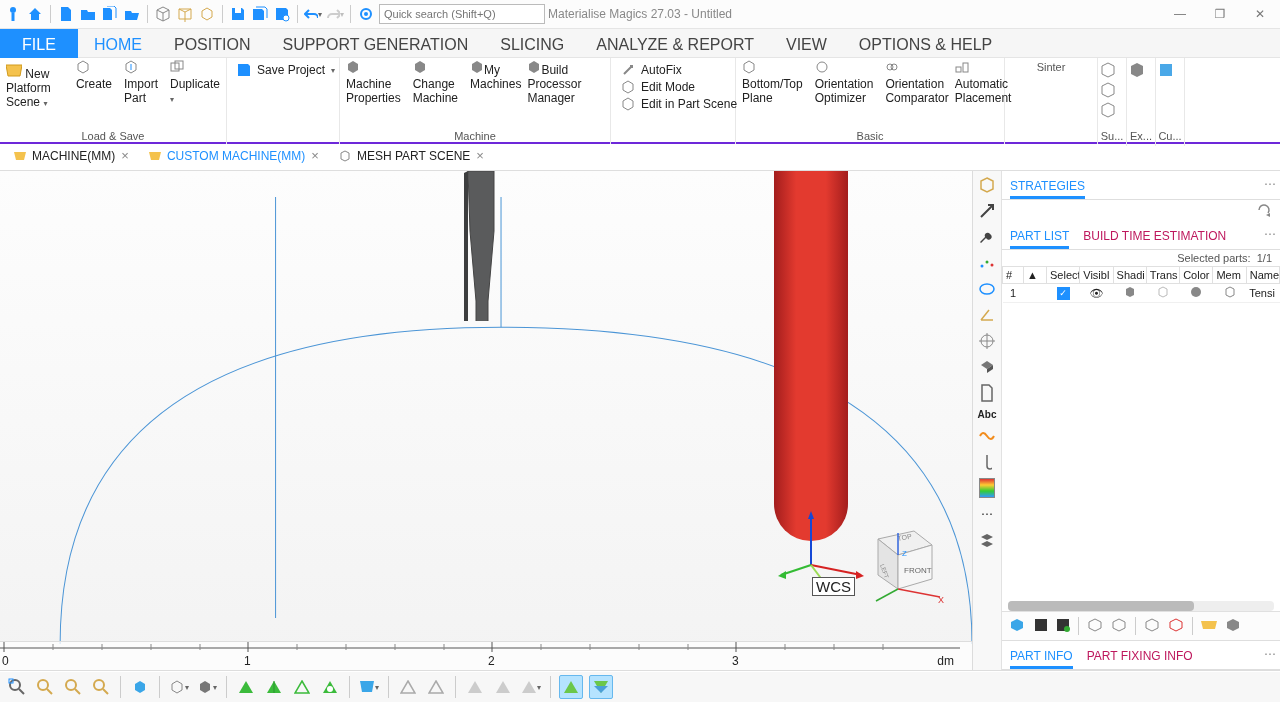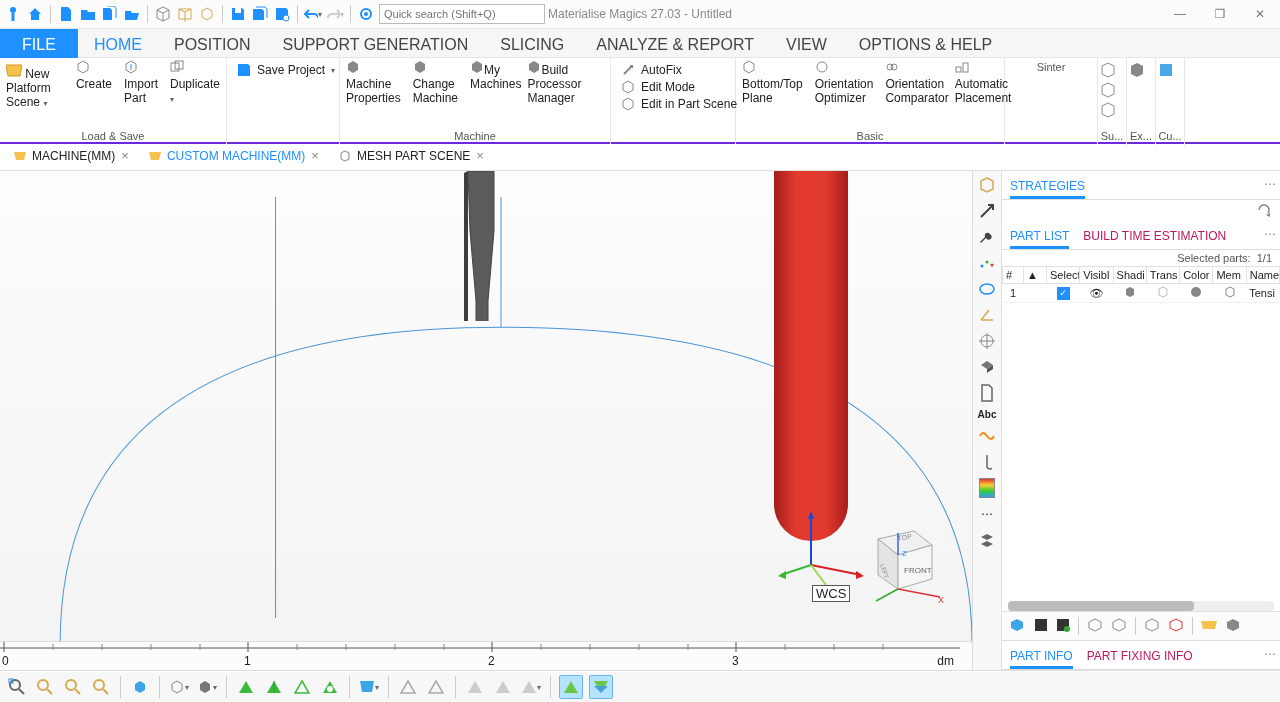--- a/index.html
+++ b/index.html
@@ -362,21 +362,21 @@
     <div style="position:absolute;left:776px;bottom:72px">
       <svg width="90" height="90">
         <line x1="35" y1="60" x2="35" y2="10" stroke="#1548d6" stroke-width="2"></line>
           <polygon points="35,6 32,14 38,14" fill="#1548d6"></polygon>
         <line x1="35" y1="60" x2="85" y2="70" stroke="#d62222" stroke-width="2"></line>
           <polygon points="88,71 80,66 80,74" fill="#d62222"></polygon>
         <line x1="35" y1="60" x2="5" y2="70" stroke="#33bb33" stroke-width="2"></line>
           <polygon points="2,71 10,66 10,74" fill="#33bb33"></polygon>
         <line x1="35" y1="60" x2="50" y2="80" stroke="#9bdb55" stroke-width="2"></line>
       </svg>
-      <div style="position:absolute;left:36px;top:80px;border:1px solid #555;background:#fff;padding:0 3px;font-size:13px">WCS</div>
+      <div style="position:absolute;left:36px;top:72px;border:1px solid #555;background:#fff;padding:0 3px;font-size:15px">WCS</div>
     </div>
 
     <div class="ruler">
       <svg width="100%" height="28">
         <line x1="0" y1="6" x2="960" y2="6" stroke="#555"></line>
         <g stroke="#555">
             <line x1="4" y1="0" x2="4" y2="10"></line>
             <line x1="248" y1="0" x2="248" y2="10"></line>
             <line x1="492" y1="0" x2="492" y2="10"></line>
             <line x1="736" y1="0" x2="736" y2="10"></line>

